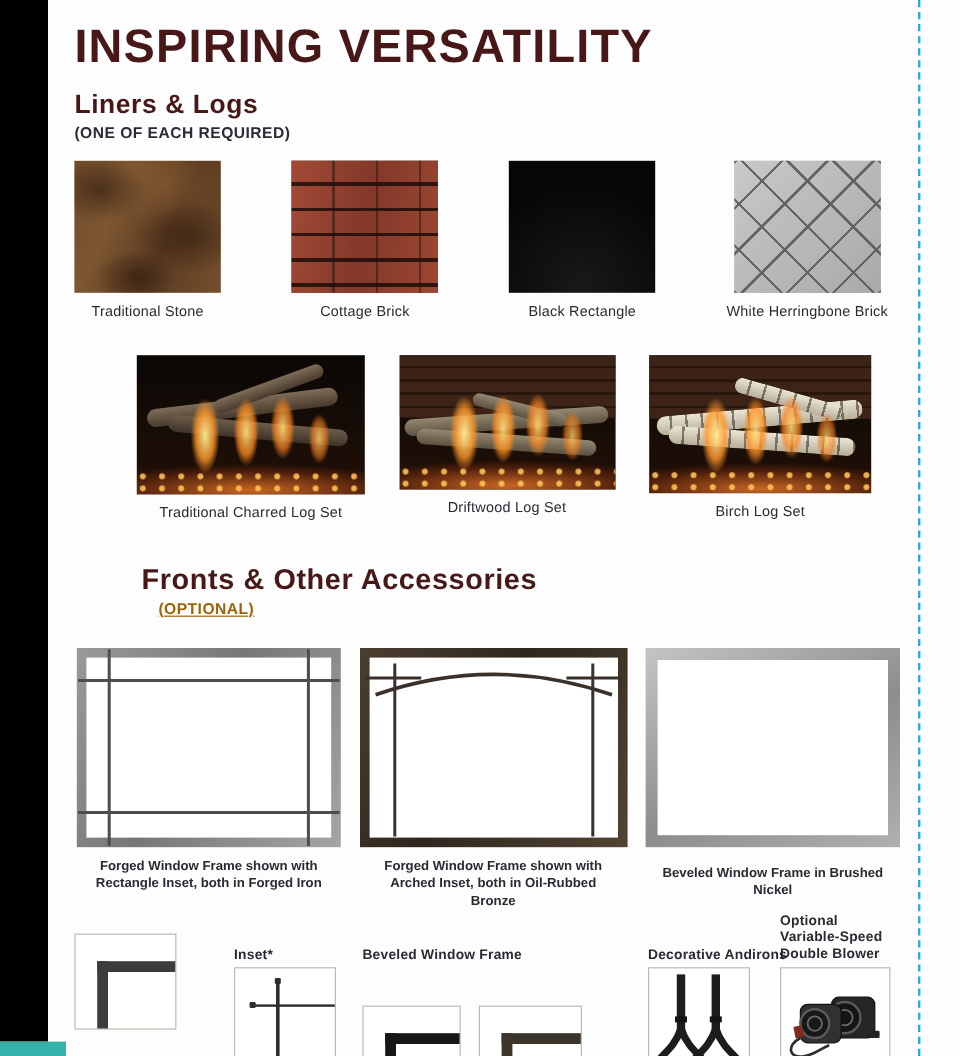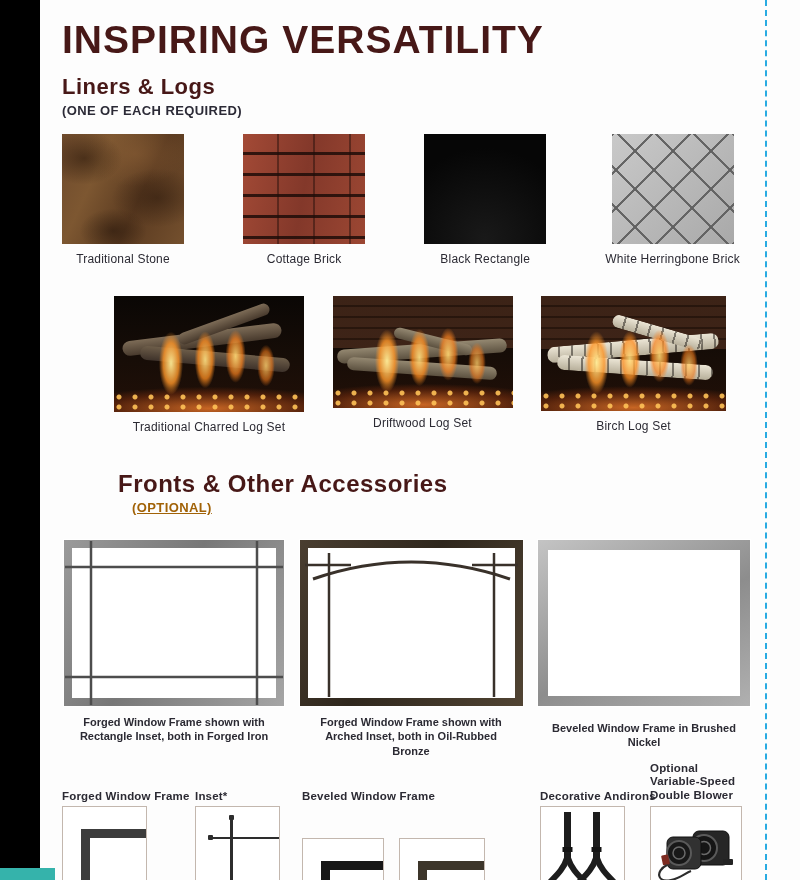--- a/index.html
+++ b/index.html
@@ -206,21 +206,20 @@
             <div class="mf-inner"></div>
           </div>
         </div>
         <div class="frame-cap" style="margin-top:14px;">Beveled Window Frame in Brushed Nickel</div>
       </div>
     </div>
 
     <div class="acc-row">
 
       <div class="acc-group" style="left:0;">
-        <div class="acc-title">Forged Window Frame</div>
         <div class="acc-box">
           <div class="corner corner-iron"></div>
         </div>
 
       </div>
 
       <div class="acc-group" style="left:133px;">
         <div class="acc-title">Inset*</div>
         <div class="acc-box">
           <div class="cross-v"></div>

